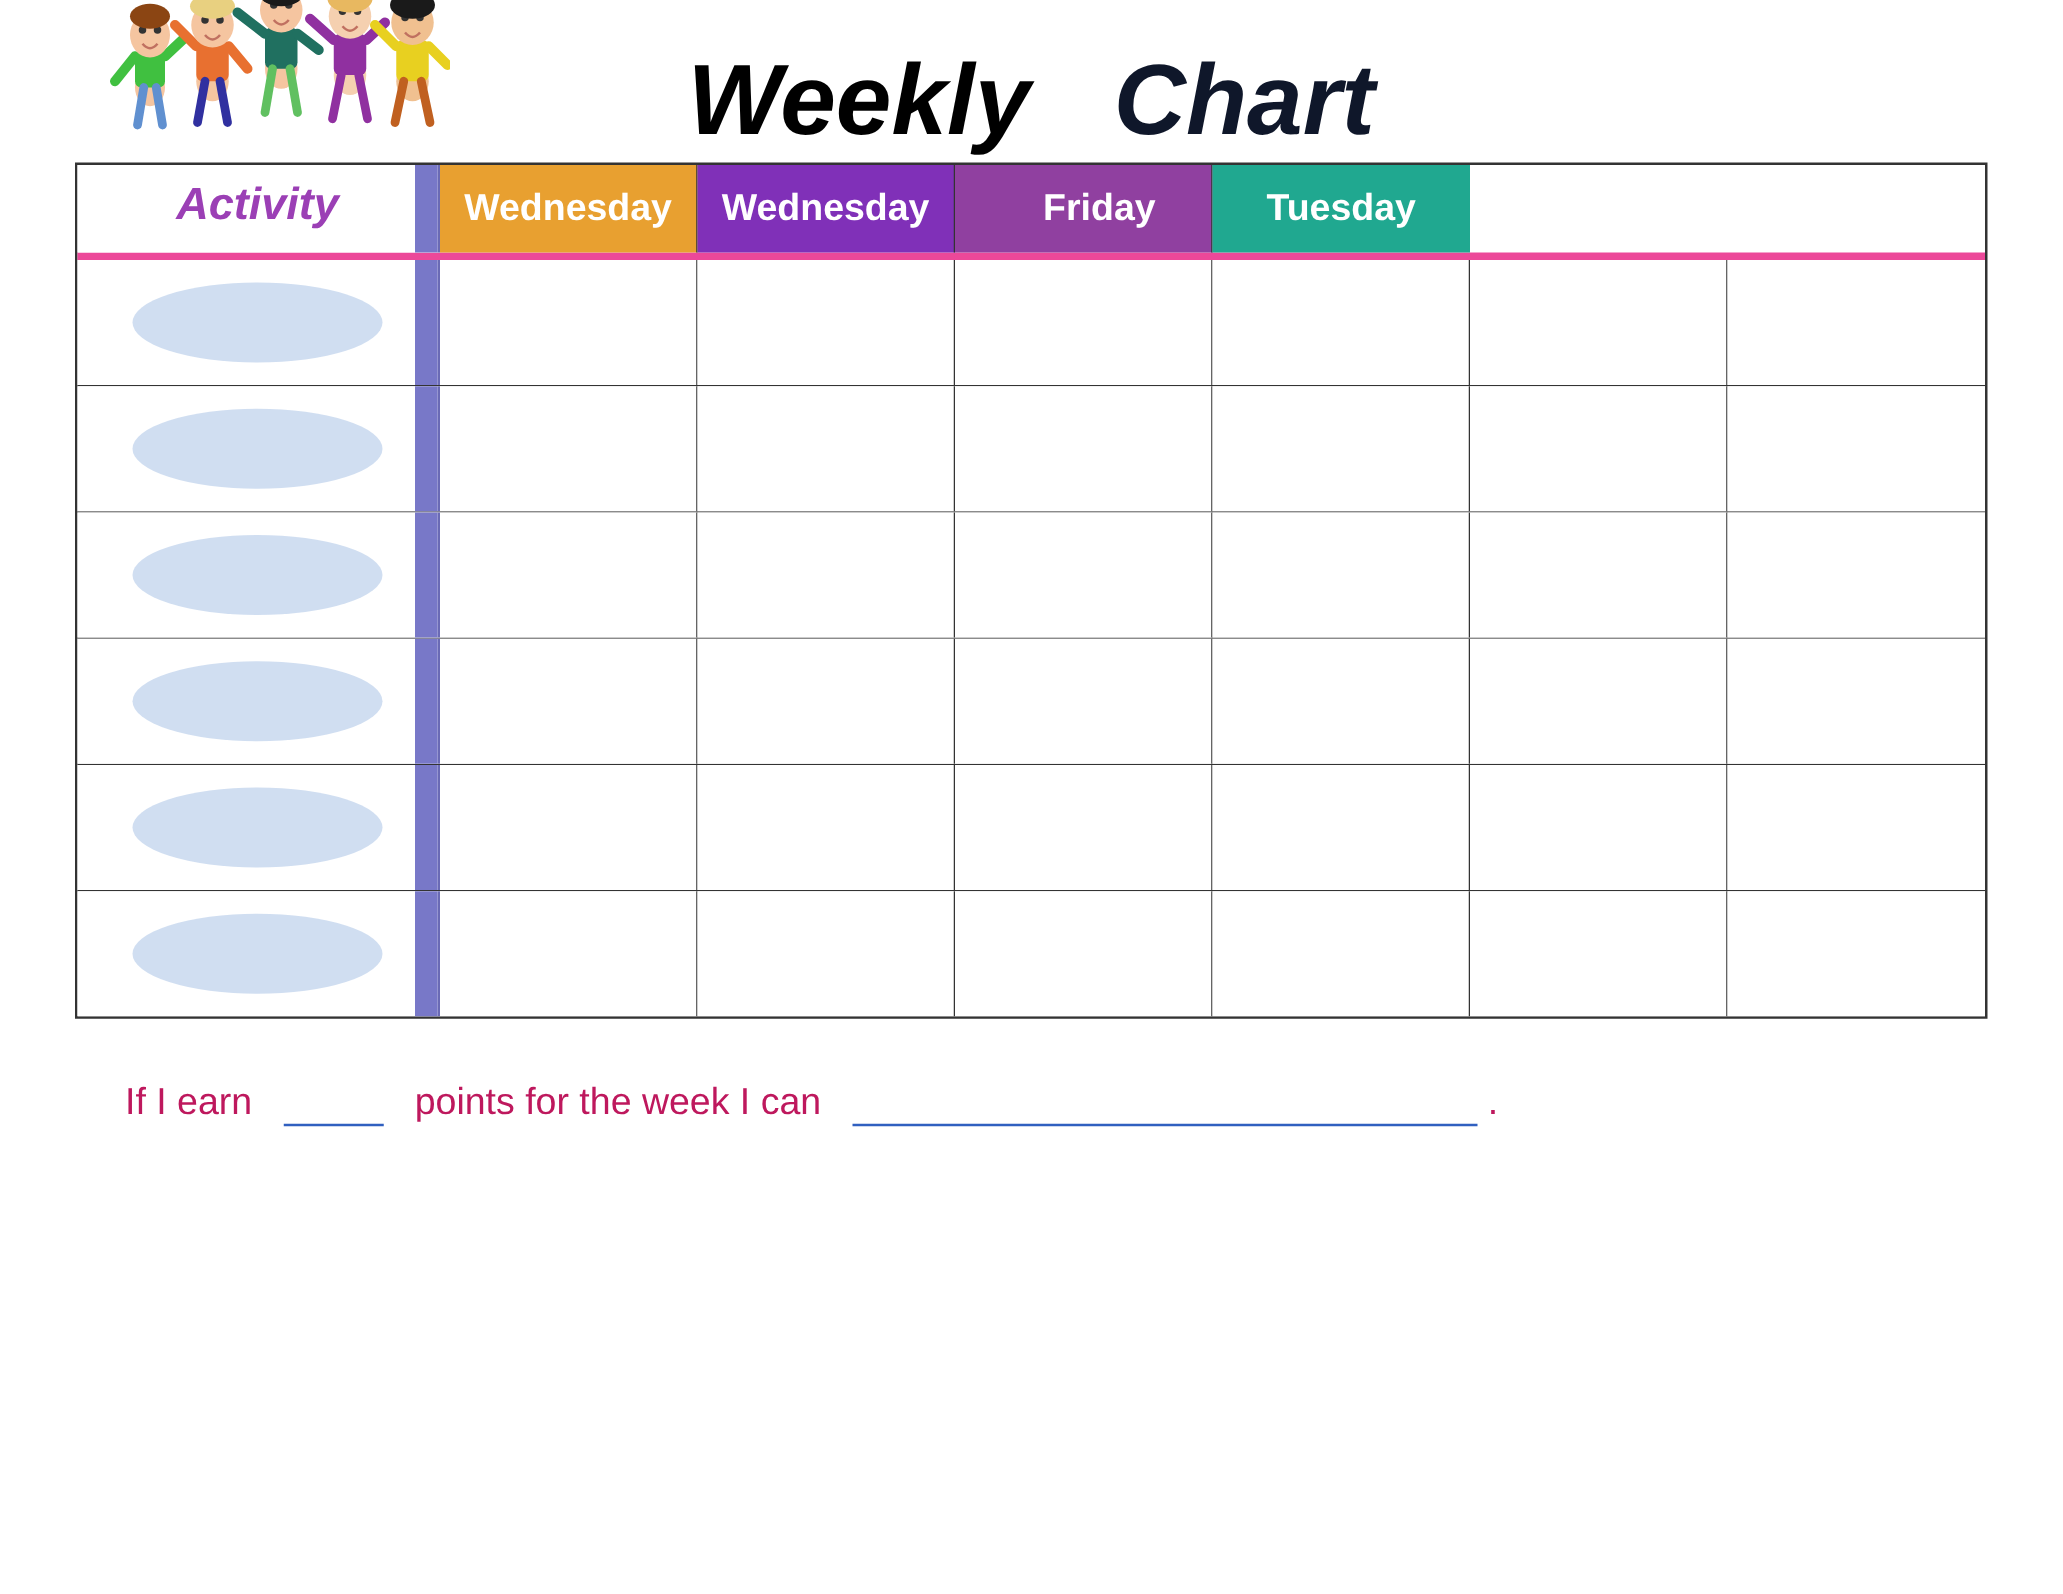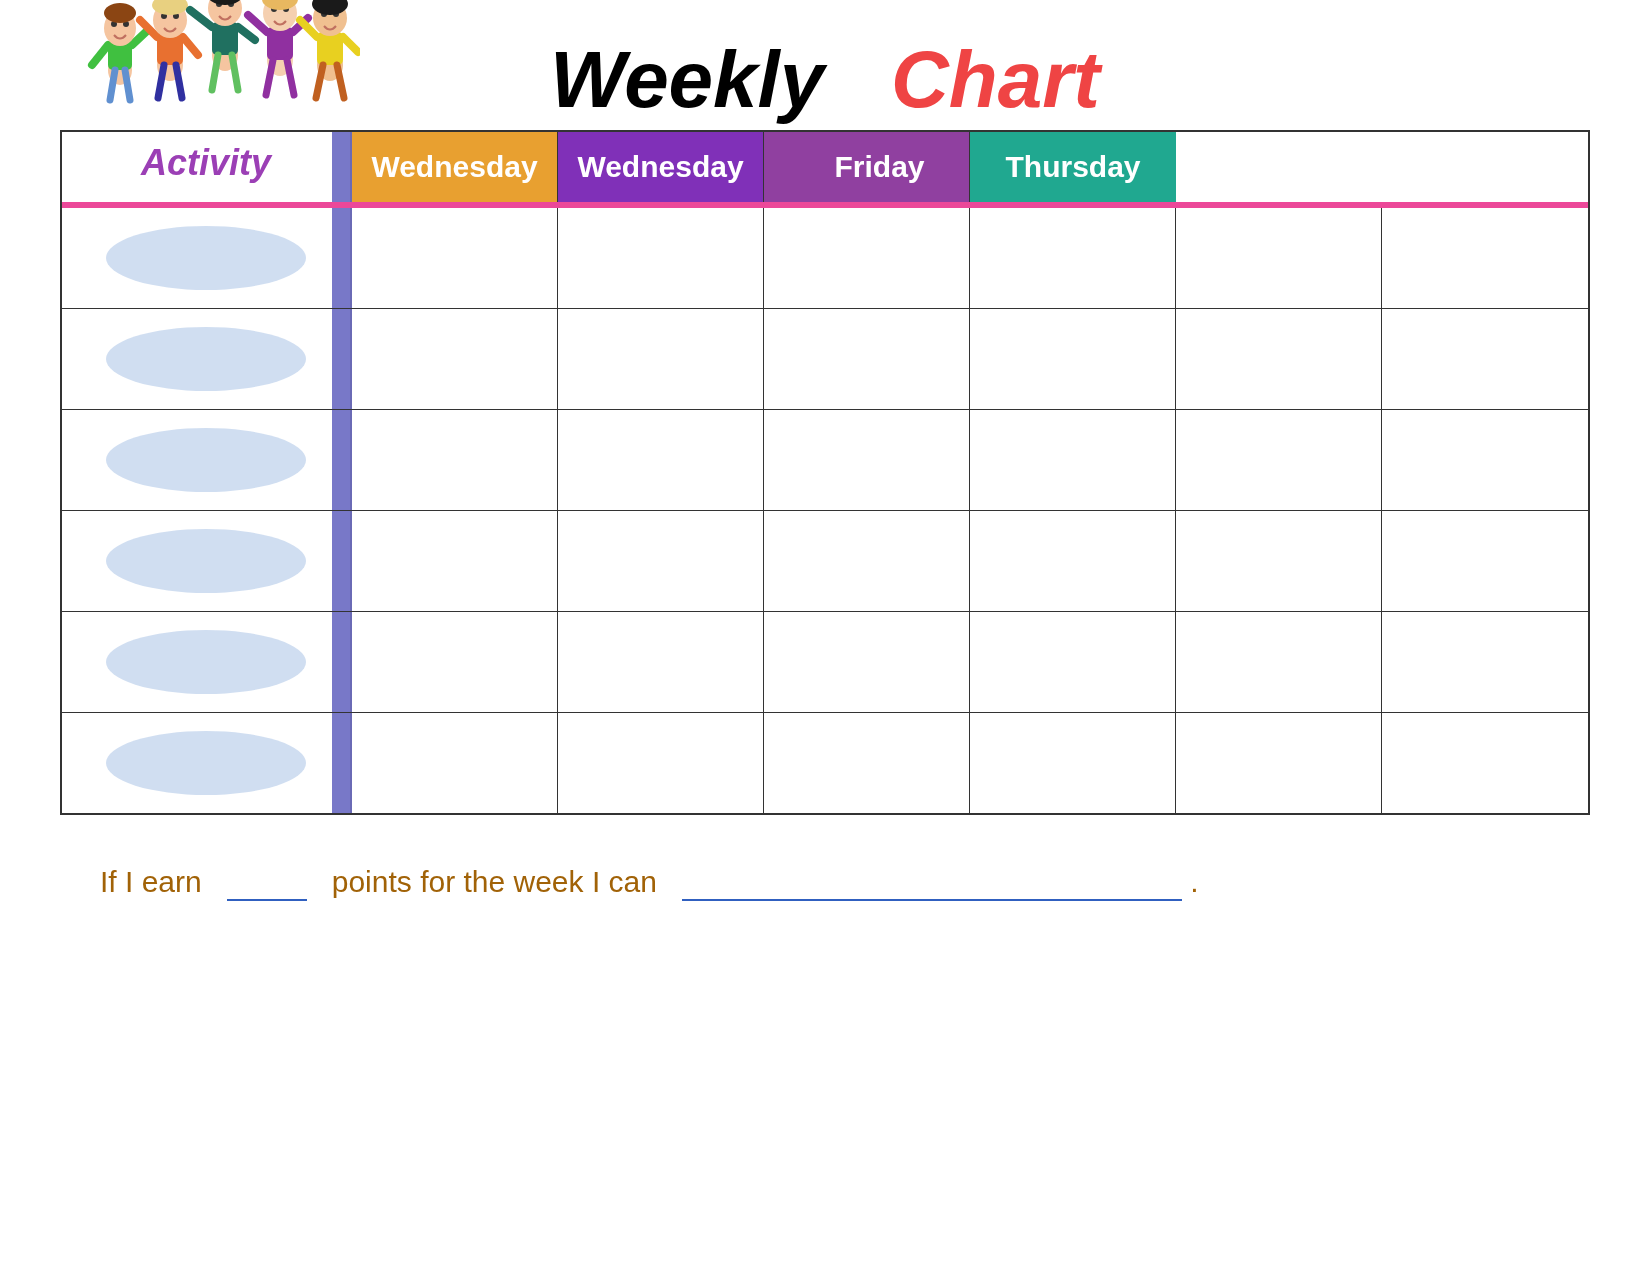--- a/index.html
+++ b/index.html
@@ -31,21 +31,21 @@
       font-weight: 900;
       font-style: italic;
       line-height: 1;
     }
 
     .title-weekly {
       color: #000000;
     }
 
     .title-chart {
-      color: #ef4444;
+      color: #0f172a;
       margin-top: 12px;
     }
 
     
     .kids-illustration {
       position: absolute;
       left: 20px;
       bottom: 0;
       width: 280px;
       height: 180px;
@@ -167,21 +167,21 @@
     }
 
     .data-cell:last-child {
       border-right: none;
     }
 
     
     .footer-text {
       margin-top: 50px;
       font-size: 30px;
-      color: #a16207;
+      color: #be185d;
       width: 100%;
       padding-left: 40px;
     }
 
     .footer-blank-short {
       display: inline-block;
       width: 80px;
       border-bottom: 2px solid #3060c0;
     }
 
@@ -272,21 +272,21 @@
 <div class="chart-container">
 
   <div class="chart-header">
     <div class="header-activity-cell">
       <span class="activity-label">Activity</span>
       <div class="vertical-bar"></div>
     </div>
     <div class="day-header day-wednesday">Wednesday</div>
     <div class="day-header day-thursday">Wednesday</div>
     <div class="day-header day-friday">Friday</div>
-    <div class="day-header day-weekend">Thursday</div>
+    <div class="day-header day-weekend">Tuesday</div>
   </div>
 
   <div class="chart-body">
 
     <div class="chart-row">
       <div class="activity-cell">
         <div class="activity-oval"></div>
         <div class="vertical-bar-row"></div>
       </div>
       <div class="data-cell"></div>

